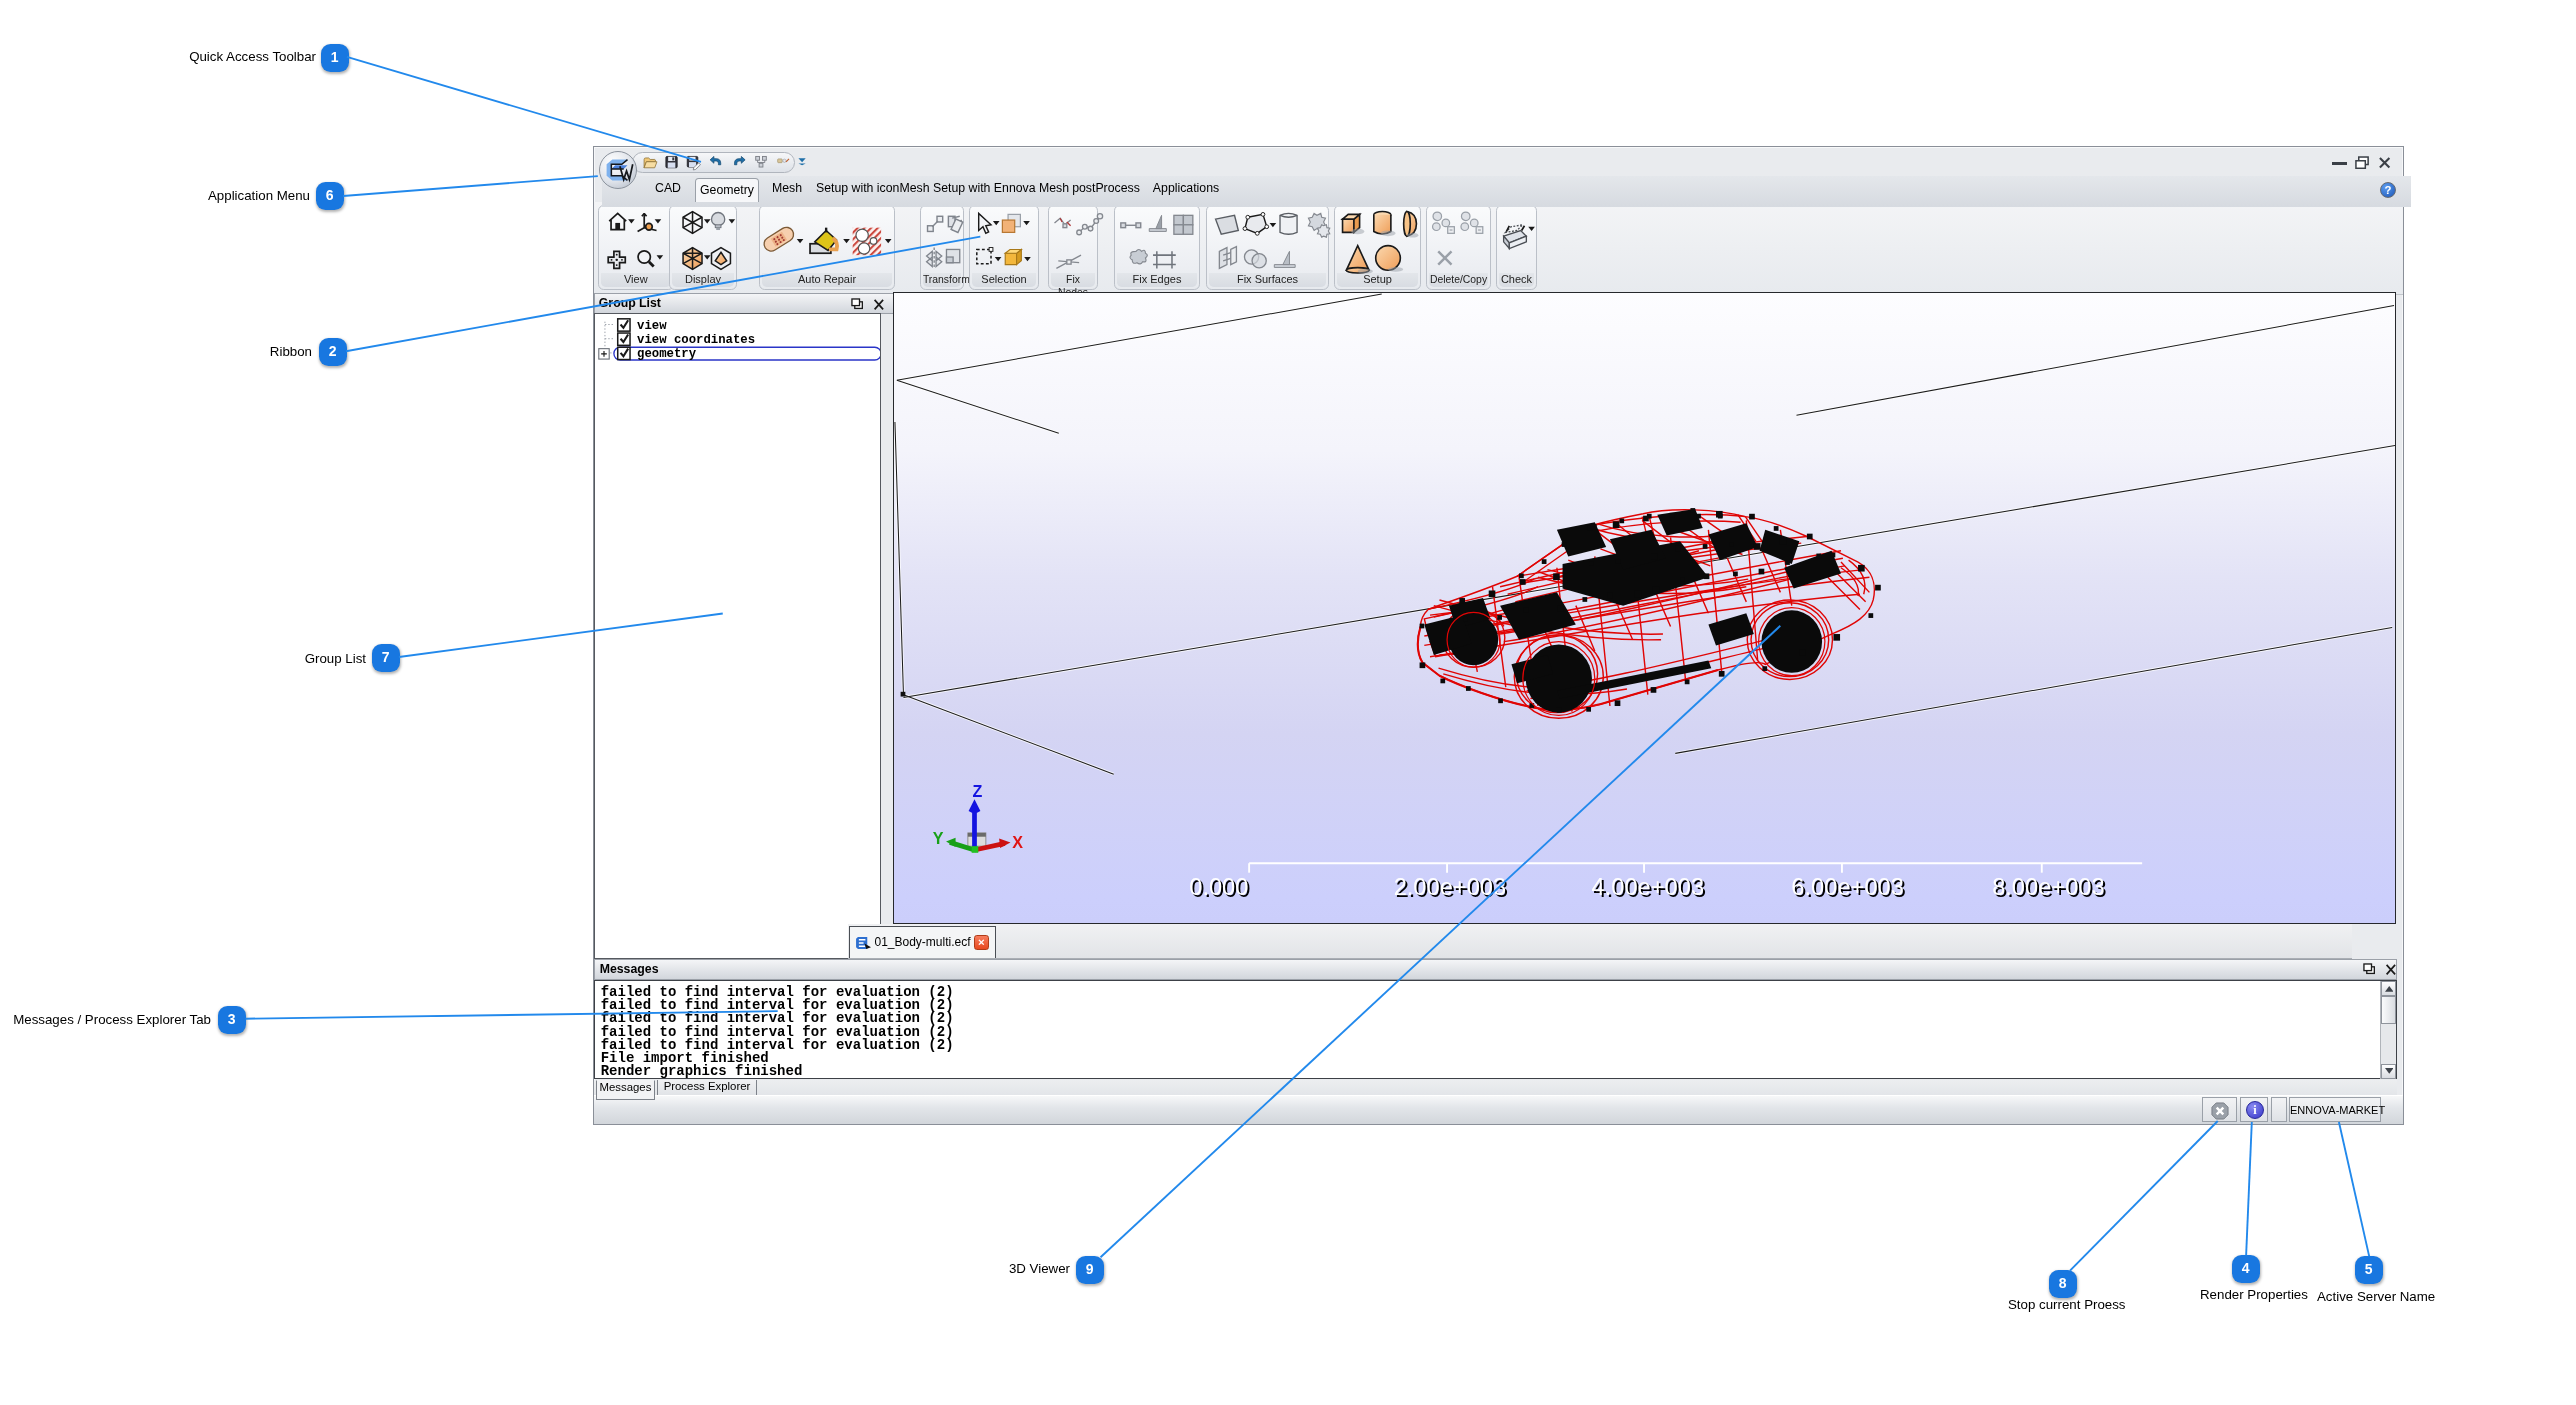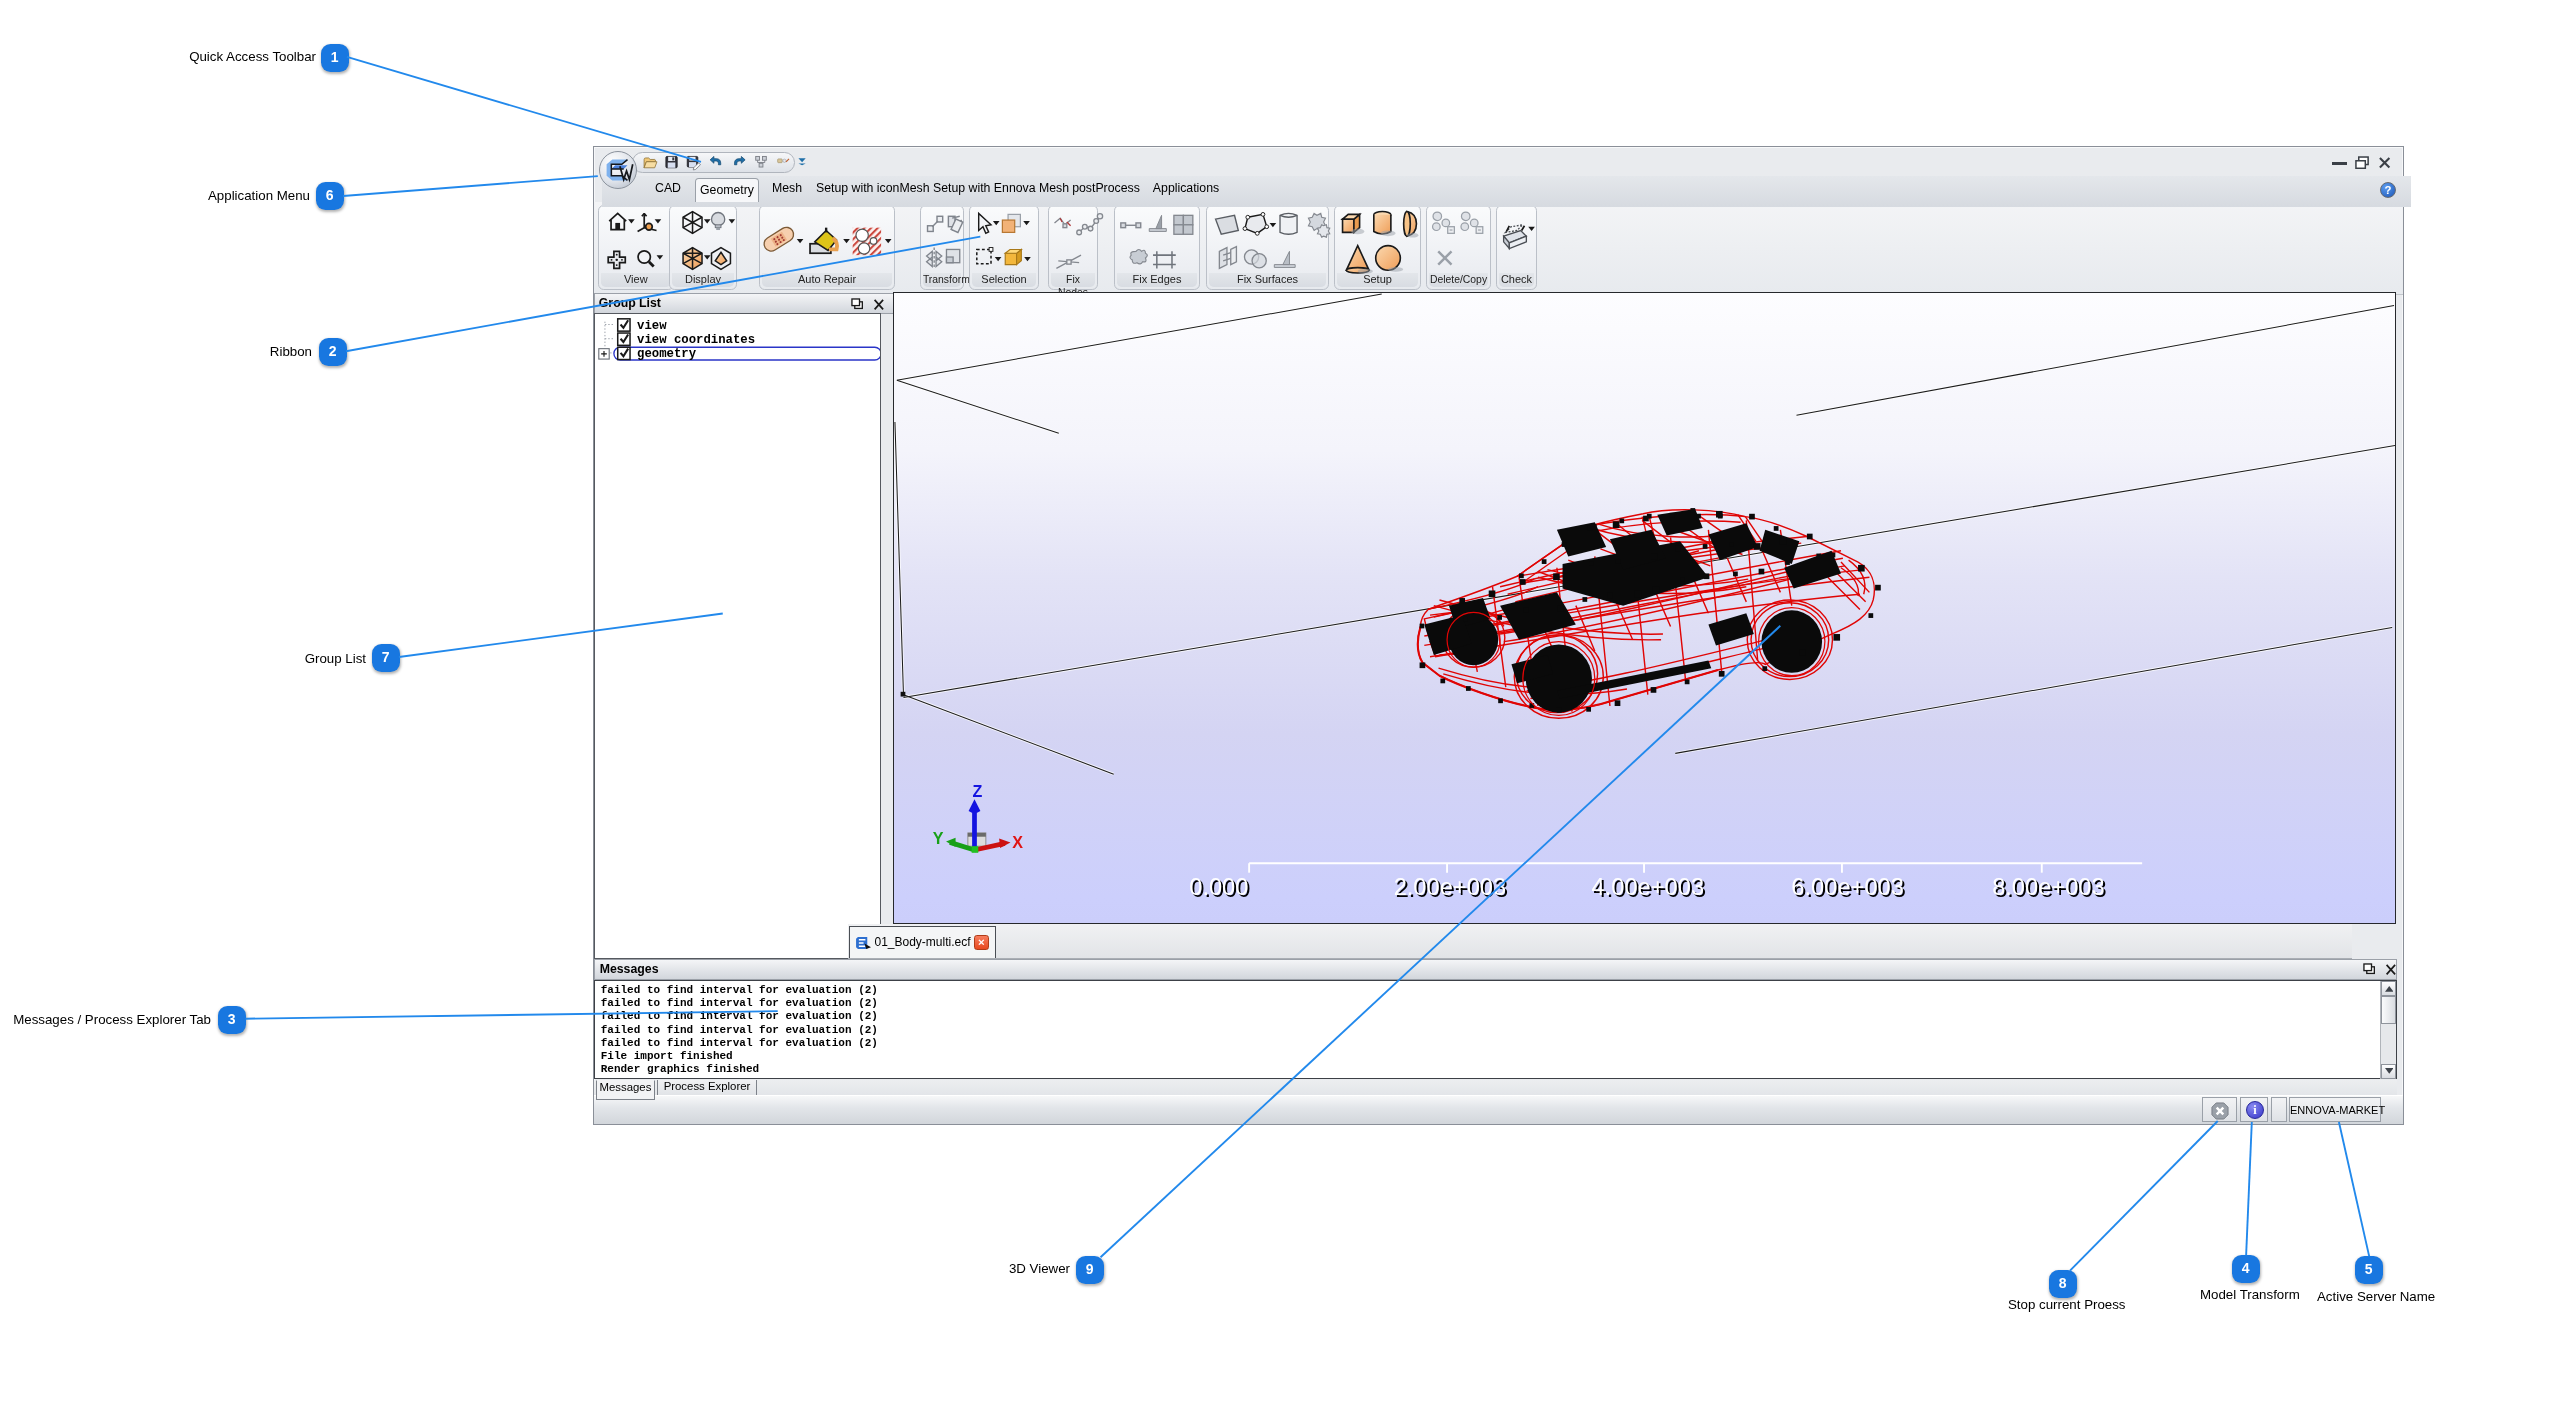--- a/index.html
+++ b/index.html
@@ -21,21 +21,21 @@
 .grplbl { position:absolute; left:1.9px; right:1.9px; bottom:1.9px; height:14px; background:linear-gradient(#e3e6ea,#d8dce2); border-radius:0 0 4.7px 4.7px; text-align:center; font-size:11px; color:#222; line-height:13.3px; }
 
 #gl-title { position:absolute; left:594px; top:293px; width:300px; height:21px; background:linear-gradient(#f4f5f7,#d2d6dc); border:0.9px solid #9ba0a8; font-weight:bold; font-size:12.3px; color:#000; line-height:19px; padding-left:3.8px; }
 #gl-body { position:absolute; left:594px; top:313px; width:287px; height:646px; background:#ffffff; border:0.9px solid #55595f; font-family:"Liberation Mono", monospace; font-weight:bold; font-size:12.3px; }
 
 #viewport { position:absolute; left:893px; top:292px; width:1503px; height:632px; background:linear-gradient(#fdfdff 0%, #f4f4fb 25%, #e3e3f6 45%, #d4d4f3 70%, #cccffc 96%, #cbcefb 100%); border:0.9px solid #26282c; border-right:0.9px solid #26282c; }
 #vtabs { position:absolute; left:848px; top:924px; width:1504px; height:35px; background:linear-gradient(#f0f1f3,#e2e4e7); border-bottom:0.9px solid #aaaeb4; }
 #vtab1 { position:absolute; left:0.9px; top:1.9px; width:147px; height:32px; background:#f4f5f6; border:0.9px solid #4a4e54; border-bottom:none; font-size:12px; line-height:30px; }
 
 #msg-title { position:absolute; left:594px; top:959px; width:1803px; height:21px; background:linear-gradient(#f4f5f7,#d2d6dc); border:0.9px solid #9ba0a8; font-weight:bold; font-size:12.3px; color:#000; line-height:19px; padding-left:4.7px; }
-#msg-body { position:absolute; left:594px; top:980px; width:1803px; height:99px; background:#ffffff; border:0.9px solid #3c4046; font-family:"Liberation Mono", monospace; font-weight:bold; font-size:11px; color:#000; }
+#msg-body { position:absolute; left:594px; top:980px; width:1803px; height:99px; background:#ffffff; border:0.9px solid #3c4046; font-family:"Liberation Mono", monospace; font-weight:bold; font-size:14px; color:#000; }
 #msg-body .row { position:absolute; left:5.7px; }
 #mtabs { position:absolute; left:594px; top:1080px; width:1803px; height:21px; background:linear-gradient(#eceef0,#dfe2e6); }
 .mtab { position:absolute; top:0px; height:20px; border:0.9px solid #7d828a; border-top:none; font-size:11.4px; text-align:center; }
 
 #statusbar { position:absolute; left:594px; top:1095px; width:1809px; height:29px; background:linear-gradient(#f7f8f9, #e3e6ea 40%, #d2d6db); border-top:0.9px solid #ffffff; }
 .scell { position:absolute; top:0.9px; height:25.6px; border:0.9px solid #9aa0a8; background:linear-gradient(#f2f3f5,#dfe2e6); }
 </style>
 </head>
 <body>
 
@@ -61,21 +61,21 @@
 <div class="num" style="left:319px; top:338px;">2</div>
 <div class="lbl" style="right:calc(2576px - 366px); top:651px;">Group List</div>
 <div class="num" style="left:372px; top:644px;">7</div>
 <div class="lbl" style="right:calc(2576px - 211px); top:1012px;">Messages / Process Explorer Tab</div>
 <div class="num" style="left:218px; top:1006px;">3</div>
 <div class="lbl" style="right:calc(2576px - 1070px); top:1261px;">3D Viewer</div>
 <div class="num" style="left:1076px; top:1256px;">9</div>
 <div class="num" style="left:2049px; top:1270px;">8</div>
 <div class="lbl" style="left:2008px; top:1297px;">Stop current Proess</div>
 <div class="num" style="left:2232px; top:1255px;">4</div>
-<div class="lbl" style="left:2200px; top:1287px;">Model Transform</div>
+<div class="lbl" style="left:2200px; top:1287px;">Render Properties</div>
 <div class="num" style="left:2355px; top:1256px;">5</div>
 <div class="lbl" style="left:2317px; top:1289px;">Active Server Name</div>
 
 <div id="win">
   <div id="ribbonrow">
     <div class="rtab" style="left:45px; width:42px;">CAD</div>
     <div id="geomtab">Geometry</div>
     <div class="rtab" style="left:163px; width:44px;">Mesh</div>
     <div class="rtab" style="left:214px; width:110px;">Setup with iconMesh</div>
     <div class="rtab" style="left:331px; width:131px;">Setup with Ennova Mesh</div>

